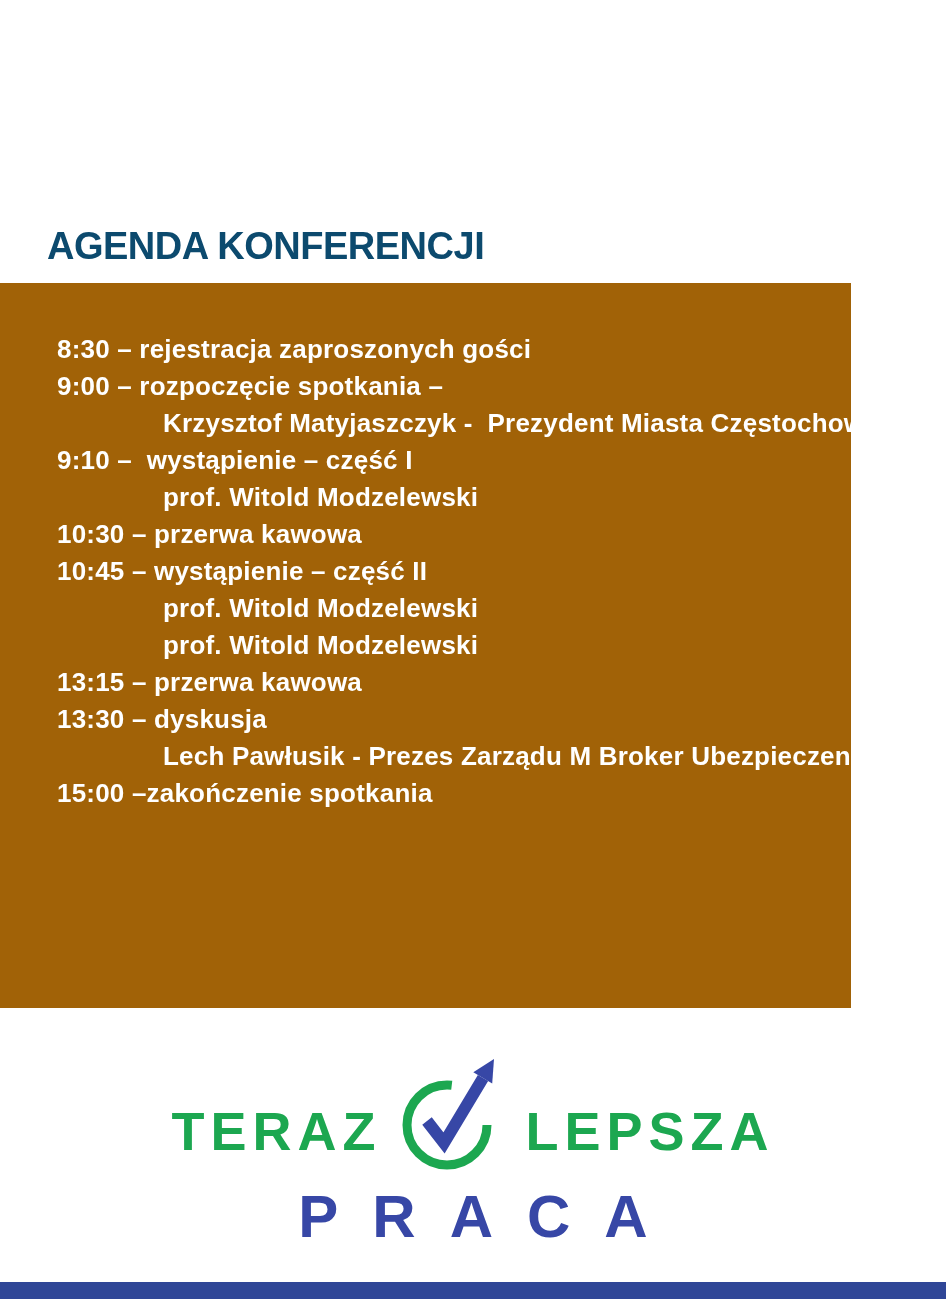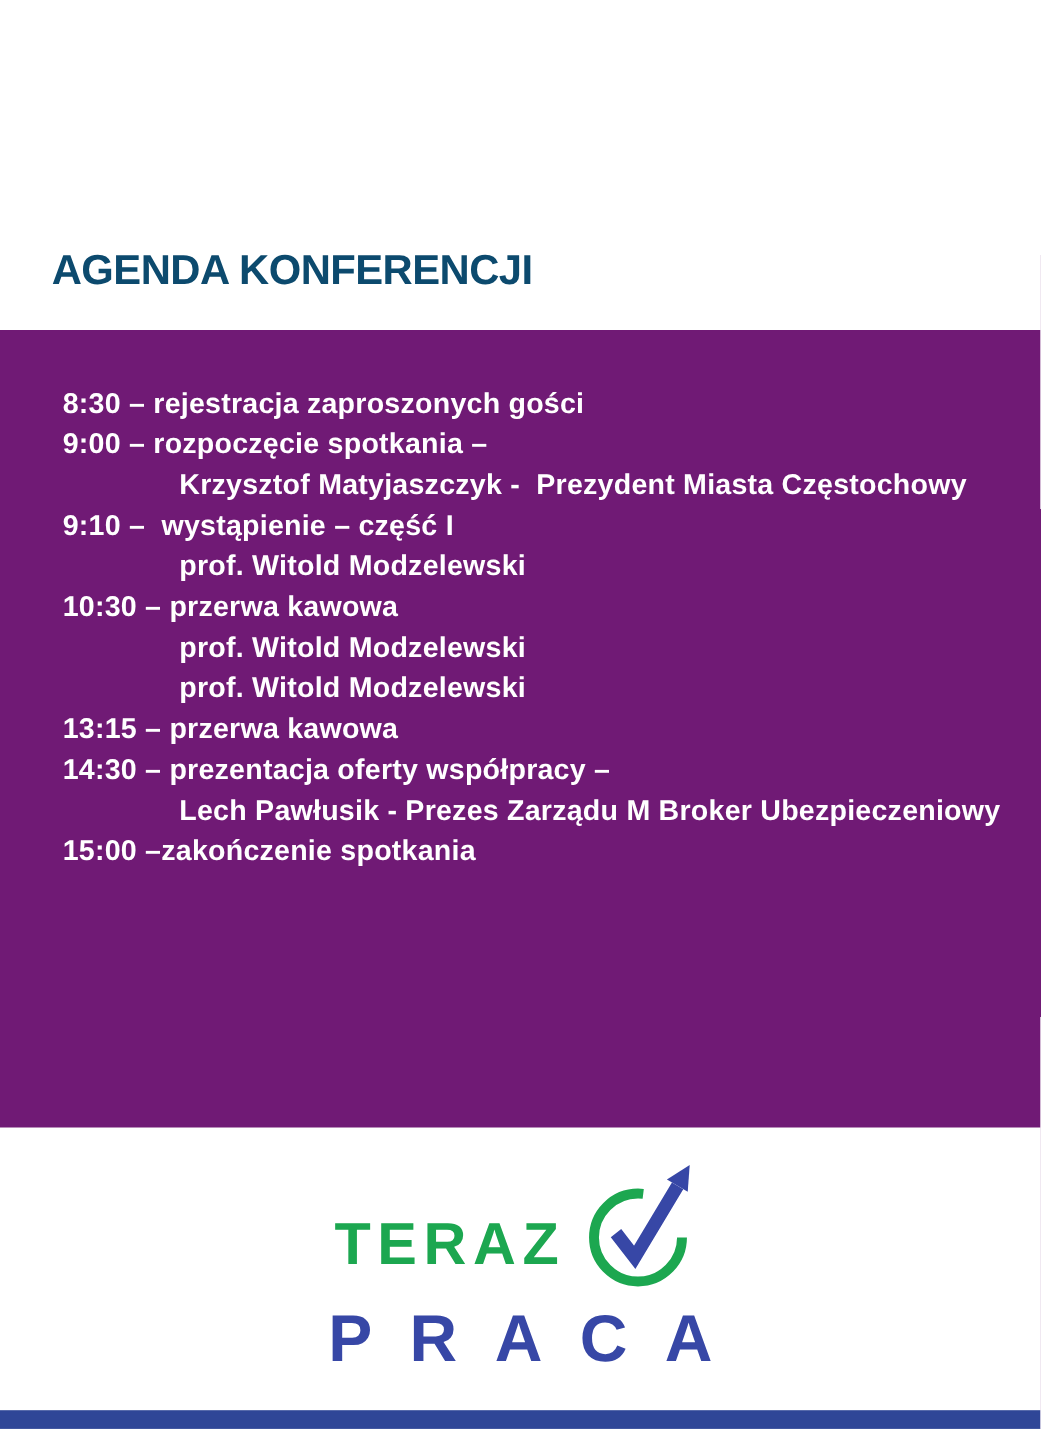--- a/index.html
+++ b/index.html
@@ -17,21 +17,21 @@
   .brand-line3 { font-size:100px; font-weight:bold; color:#171512; letter-spacing:3px; margin-right:-3px; line-height:100px; position:relative; top:-8px; white-space:pre; }
   .brand-accent { position:absolute; left:160px; top:129px; width:38px; height:40px; z-index:3; }
 
   
   .heading {
     position:absolute; left:47px; top:225px;
     font-size:38px; font-weight:bold; color:#0c4a6e; letter-spacing:-0.5px; white-space:pre;
   }
 
   
-  .panel { position:absolute; left:0; top:300px; width:946px; height:725px; background:#701a75; }
+  .panel { position:absolute; left:0; top:283px; width:851px; height:725px; background:#a16207; }
   .agenda { position:absolute; left:57px; top:48px; }
   .agenda-line {
     font-size:26px; font-weight:bold; color:#ffffff;
     line-height:37px; white-space:pre; letter-spacing:0.2px;
   }
   .agenda-line.indent { padding-left:106px; }
 
   
   .tlp-row {
     position:absolute; top:1096px; left:0; width:946px; height:70px;
@@ -56,34 +56,36 @@
   <div class="heading">AGENDA KONFERENCJI</div>
 
   <div class="panel">
     <div class="agenda">
       <div class="agenda-line">8:30 – rejestracja zaproszonych gości</div>
       <div class="agenda-line">9:00 – rozpoczęcie spotkania –</div>
       <div class="agenda-line indent">Krzysztof Matyjaszczyk -  Prezydent Miasta Częstochowy</div>
       <div class="agenda-line">9:10 –  wystąpienie – część I</div>
       <div class="agenda-line indent">prof. Witold Modzelewski</div>
       <div class="agenda-line">10:30 – przerwa kawowa</div>
+      <div class="agenda-line">10:45 – wystąpienie – część II</div>
       <div class="agenda-line indent">prof. Witold Modzelewski</div>
       <div class="agenda-line indent">prof. Witold Modzelewski</div>
       <div class="agenda-line">13:15 – przerwa kawowa</div>
-      <div class="agenda-line">14:30 – prezentacja oferty współpracy –</div>
+      <div class="agenda-line">13:30 – dyskusja</div>
       <div class="agenda-line indent">Lech Pawłusik - Prezes Zarządu M Broker Ubezpieczeniowy</div>
       <div class="agenda-line">15:00 –zakończenie spotkania</div>
     </div>
   </div>
 
   <div class="tlp-row">
     <span class="tlp-word">TERAZ</span>
     <svg class="tlp-icon" viewBox="0 0 112 118" aria-hidden="true">
       <circle cx="50" cy="72" r="40" fill="none" stroke="#1CA750" stroke-width="9" stroke-dasharray="193 58.3"></circle>
       <path d="M 30 68 L 47 90 L 86 25" fill="none" stroke="#3747A6" stroke-width="12"></path>
       <polygon points="97,6 95.2,30.5 76.3,19.3" fill="#3747A6"></polygon>
     </svg>
+    <span class="tlp-word">LEPSZA</span>
   </div>
   <div class="praca">PRACA</div>
 
   <div class="bottom-bar"></div>
 
 </div>
 
 </body></html>

